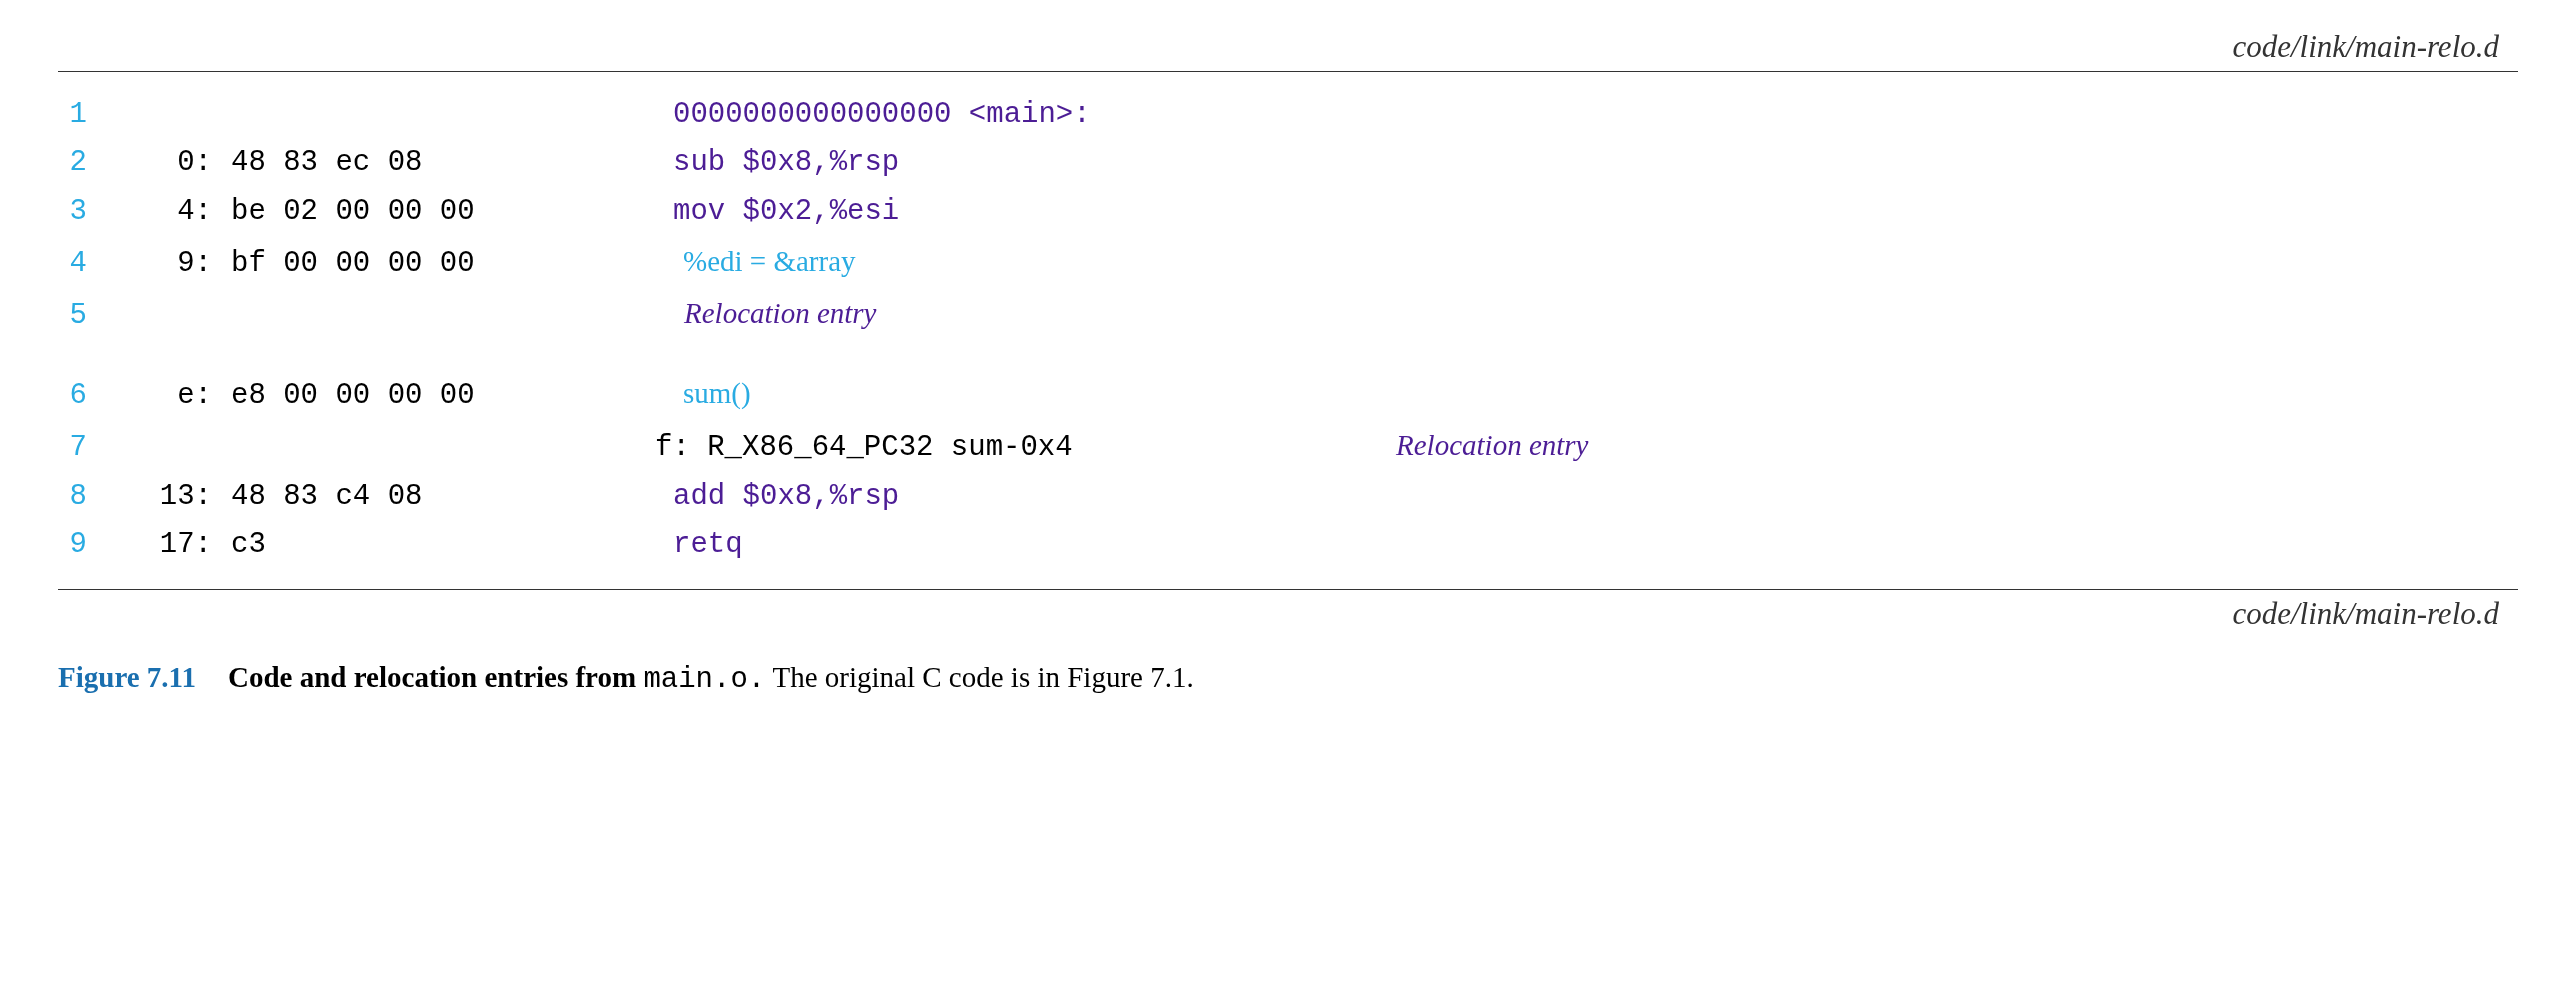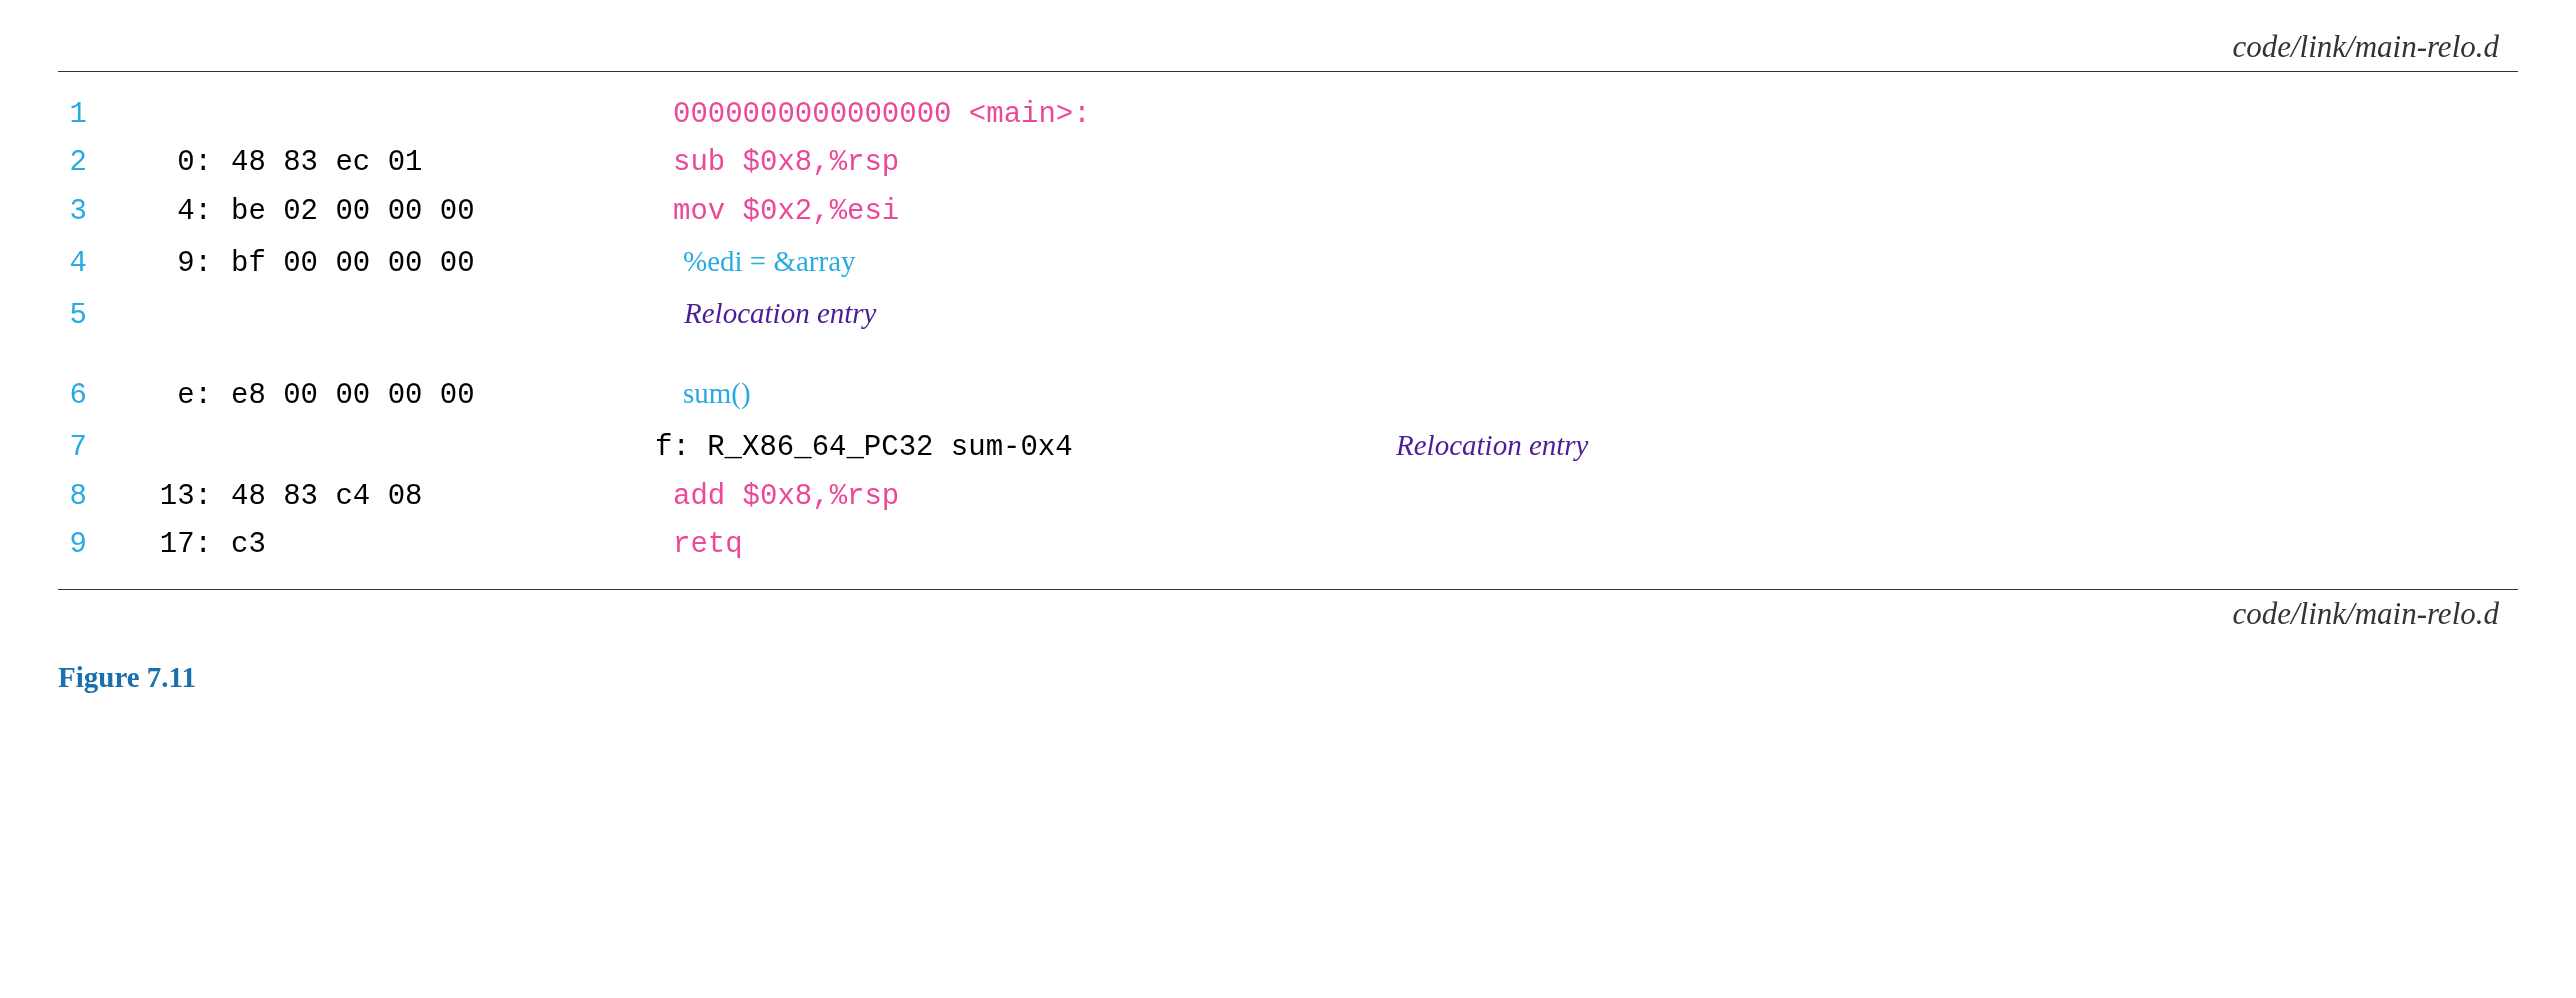--- a/index.html
+++ b/index.html
@@ -75,21 +75,21 @@
     .bytes {
       color: #000000;
       width: 442px;
       min-width: 442px;
       padding-left: 19px;
       font-family: 'Courier New', Courier, monospace;
       font-size: 29px;
     }
 
     .instruction {
-      color: #ec4899;
+      color: #4c1d95;
       width: 654px;
       min-width: 654px;
       padding-left: 19px;
       font-family: 'Courier New', Courier, monospace;
       font-size: 29px;
     }
 
     .comment {
       color: #29abe2;
       font-family: Georgia, 'Times New Roman', serif;
@@ -178,21 +178,21 @@
     <span class="line-num">1</span>
     <span class="offset"></span>
     <span class="bytes"></span>
     <span class="instruction">0000000000000000 &lt;main&gt;:</span>
     <span class="comment"></span>
   </div>
 
   <div class="code-row">
     <span class="line-num">2</span>
     <span class="offset">0:</span>
-    <span class="bytes">48 83 ec 01</span>
+    <span class="bytes">48 83 ec 08</span>
     <span class="instruction">sub     $0x8,%rsp</span>
     <span class="comment"></span>
   </div>
 
   <div class="code-row">
     <span class="line-num">3</span>
     <span class="offset">4:</span>
     <span class="bytes">be 02 00 00 00</span>
     <span class="instruction">mov     $0x2,%esi</span>
     <span class="comment"></span>
@@ -246,14 +246,17 @@
 </div>
 
 <hr class="bottom-rule">
 
 <div class="bottom-file-row">
   <span class="bottom-file-label">code/link/main-relo.d</span>
 </div>
 
 <div class="figure-caption">
   <span class="figure-label">Figure 7.11</span>
+  <span class="figure-text">
+    <strong>Code and relocation entries from</strong>&nbsp;<code>main.o.</code>&nbsp;<span>The original C code is in Figure 7.1.</span>
+  </span>
 </div>
 
 
 </body></html>

